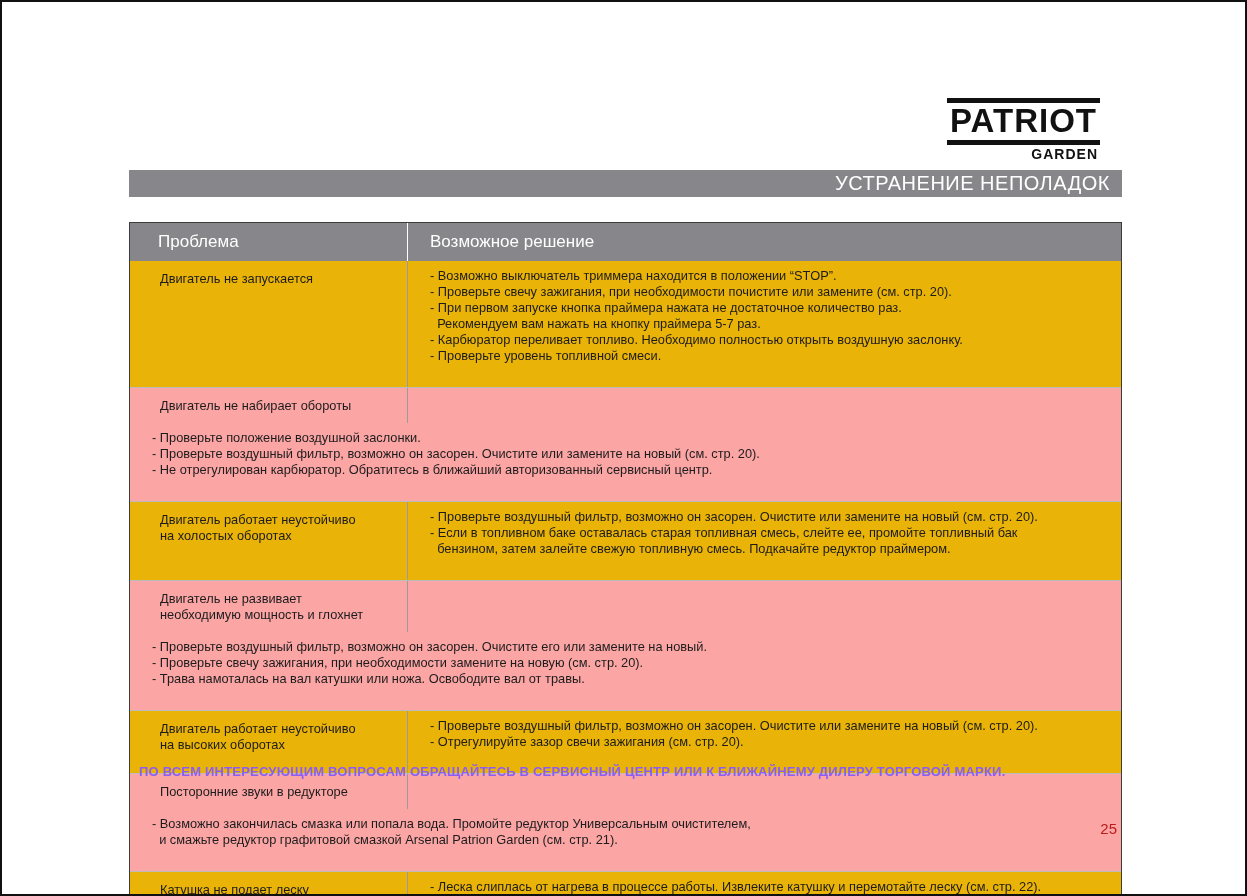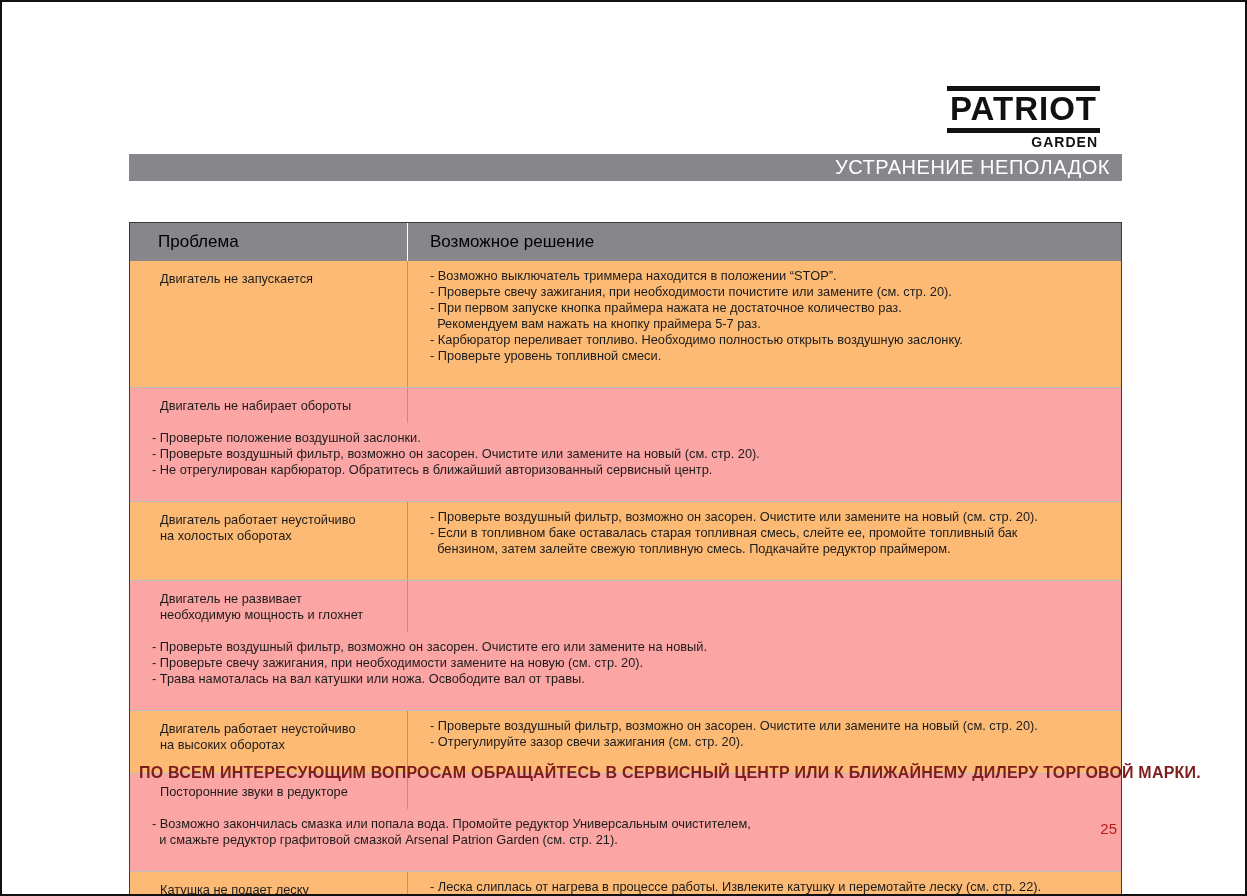--- a/index.html
+++ b/index.html
@@ -8,21 +8,21 @@
     position: relative;
     width: 1247px;
     height: 896px;
     box-sizing: border-box;
     border: 2px solid #111;
     background: #fff;
     overflow: hidden;
   }
 
   
-  .logo { position: absolute; top: 84px; right: 145px; width: 200px; text-align: right; }
+  .logo { position: absolute; top: 96px; right: 145px; width: 200px; text-align: right; }
   .logo-brand {
     display: inline-block;
     font-weight: bold;
     font-size: 33px;
     letter-spacing: 1px;
     color: #111;
     line-height: 1.02;
     border-top: 5px solid #111;
     border-bottom: 5px solid #111;
     padding: 1px 3px 2px 3px;
@@ -33,21 +33,21 @@
     font-size: 14px;
     color: #111;
     letter-spacing: 1px;
     margin-top: 1px;
     padding-right: 2px;
   }
 
   
   .title-bar {
     position: absolute;
-    left: 127px; top: 152px;
+    left: 127px; top: 168px;
     width: 993px; height: 27px;
     background: #87878b;
     color: #fff;
     display: flex;
     align-items: center;
     justify-content: flex-end;
     padding-right: 12px;
     box-sizing: border-box;
     font-size: 20px;
     letter-spacing: 0.5px;
@@ -58,40 +58,40 @@
     position: absolute;
     left: 127px; top: 220px;
     width: 993px;
     border: 1px solid #3c3c3c;
     box-sizing: border-box;
     background: #fff;
   }
   .t-header {
     display: flex;
     background: #87878b;
-    color: #000000;
+    color: #ffffff;
     height: 38px;
     font-size: 17px;
     align-items: stretch;
   }
   .t-header .hc-problem {
     width: 278px;
     box-sizing: border-box;
     padding-left: 28px;
     display: flex;
     align-items: center;
     border-right: 1px solid #ffffff;
   }
   .t-header .hc-solution {
     flex: 1;
     display: flex;
     align-items: center;
     padding-left: 22px;
   }
-  .t-row { display: flex; font-size: 12.8px; color: #1c1c1c; background: #fdba74; }
+  .t-row { display: flex; font-size: 12.8px; color: #1c1c1c; background: #eab308; }
   .t-row.alt { background: #fca5a5; flex-direction: column; }
   .t-row + .t-row { border-top: 1px solid #bcbcbc; }
   .c-problem {
     width: 278px;
     box-sizing: border-box;
     padding: 10px 8px 9px 30px;
     border-right: 1px solid #9b9b9b;
     white-space: pre-wrap;
     line-height: 16px;
   }
@@ -100,22 +100,22 @@
     box-sizing: border-box;
     padding: 7px 10px 23px 22px;
   }
   .sol-line { line-height: 16px; white-space: pre-wrap; }
 
   
   .footer-note {
     position: absolute;
     left: 137px; top: 762px;
     font-weight: bold;
-    font-size: 16px;
-    color: #7f1d1d;
+    font-size: 13px;
+    color: #8b5cf6;
     letter-spacing: 0.2px;
   }
   .page-number {
     position: absolute;
     right: 128px; top: 818px;
     color: #b91c1c;
     font-size: 15px;
   }
 </style>
 </head>

